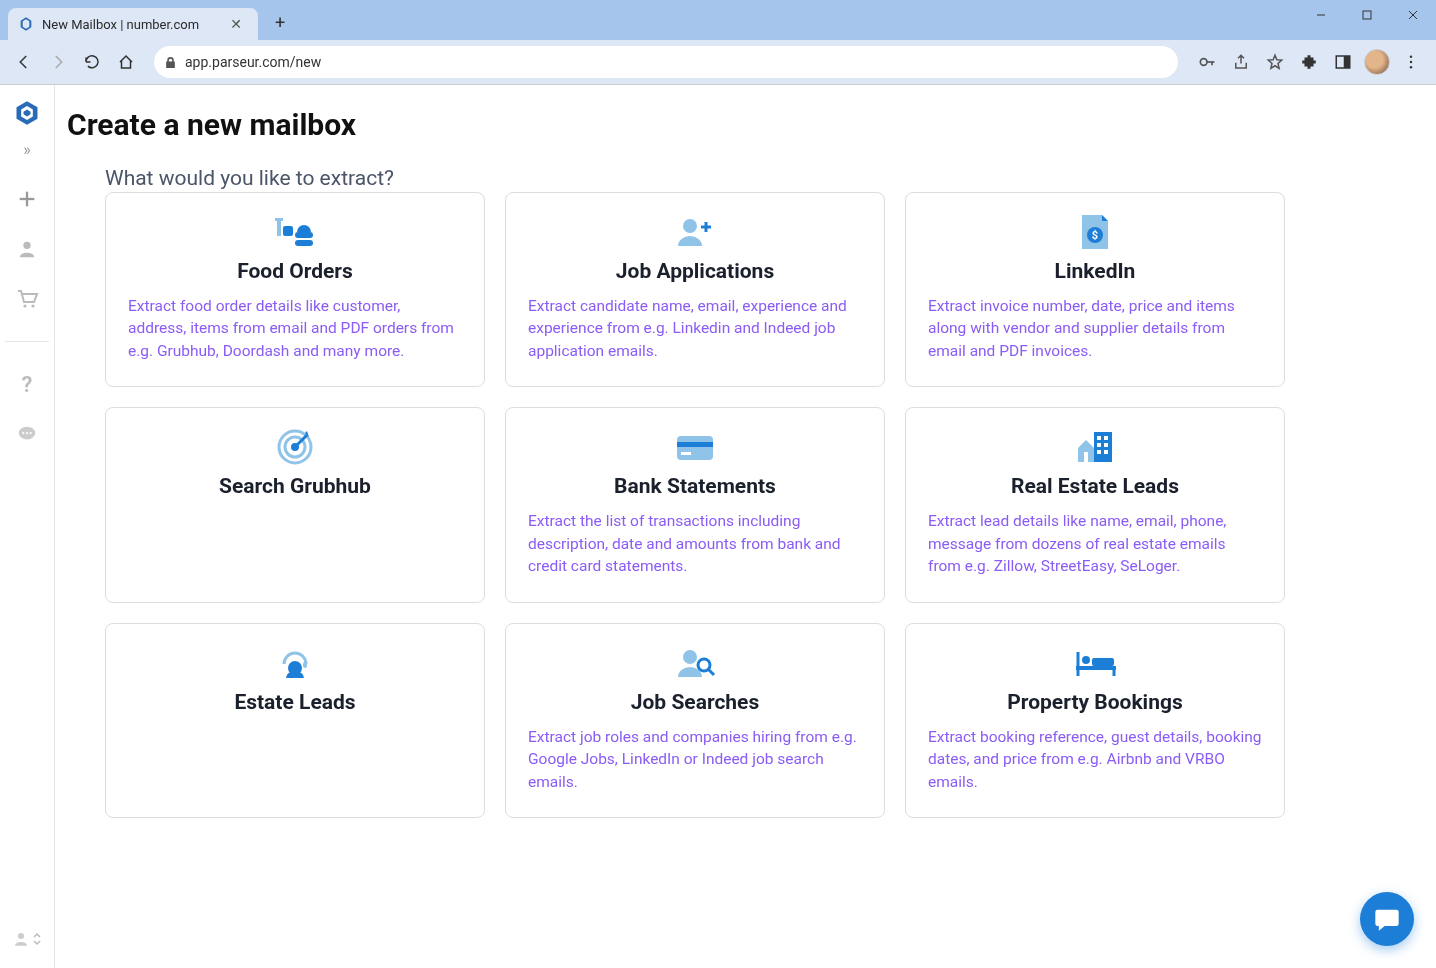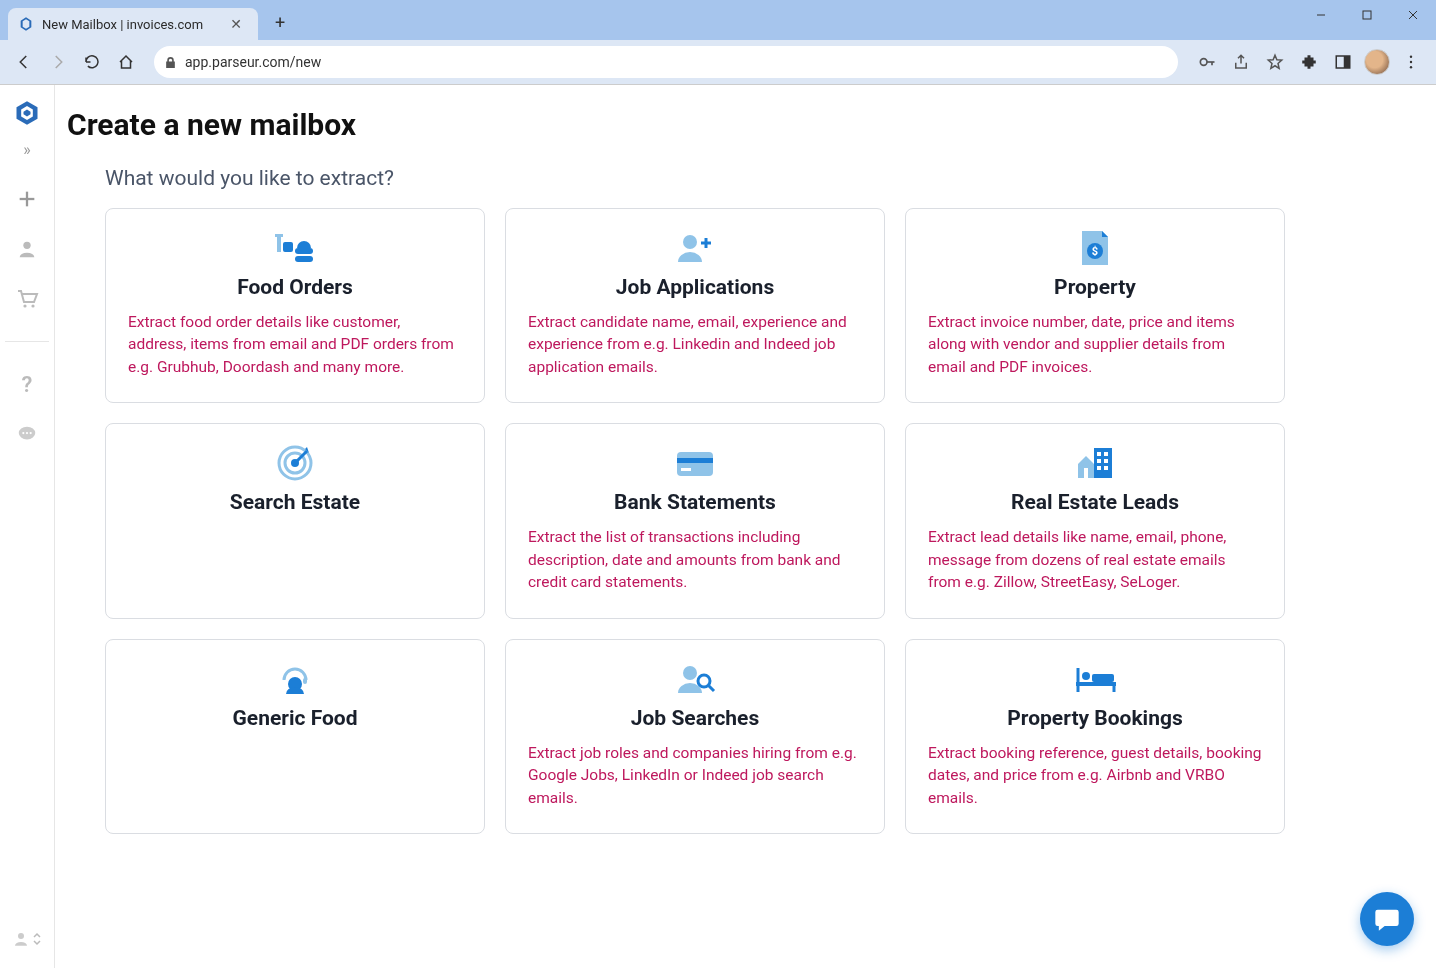--- a/index.html
+++ b/index.html
@@ -35,44 +35,44 @@
   .sidebar .spacer { flex: 1; }
   .sidebar .bottom { display: flex; align-items: center; gap: 2px; margin-bottom: 6px; color: #aaa; }
 
   .main { flex: 1; overflow-y: auto; padding: 22px 32px 40px 50px; position: relative; }
   .main::-webkit-scrollbar { width: 14px; }
   .main::-webkit-scrollbar-track { background: #f1f1f1; }
   .main::-webkit-scrollbar-thumb { background: #c5c5c5; border-radius: 2px; }
 
   .header-row { display: flex; align-items: center; gap: 14px; margin-bottom: 24px; margin-left: -38px; }
   .page-title { font-size: 30px; font-weight: 700; color: #111; }
-  .subtitle { font-size: 21px; color: #4a5568; margin: 10px 0 18px; }
+  .subtitle { font-size: 21px; color: #4a5568; margin: 10px 0 2px; }
 
   .grid { display: grid; grid-template-columns: repeat(3, 1fr); gap: 20px; max-width: 1180px; }
   .card { border: 1px solid #dadde2; border-radius: 8px; padding: 20px 22px 24px; cursor: pointer; display:flex; flex-direction:column; align-items:center; }
   .card-icon { height: 38px; display: flex; align-items: center; justify-content: center; margin-bottom: 8px; }
   .card-title { font-size: 21px; font-weight: 700; color: #1a202c; margin-bottom: 12px; text-align:center; }
-  .card-desc { font-size: 15.5px; color: #be185d; line-height: 1.45; align-self:stretch; }
+  .card-desc { font-size: 15.5px; color: #8b5cf6; line-height: 1.45; align-self:stretch; }
 
   .chat-bubble { position: absolute; right: 22px; bottom: 22px; width: 54px; height: 54px; border-radius: 50%; background: #1c7ed6; display: flex; align-items: center; justify-content: center; color: #fff; cursor: pointer; box-shadow: 0 4px 12px rgba(28,126,214,0.4); }
   svg { display: block; }
 </style>
 </head>
 <body>
 
 <div class="window">
 
   <div class="titlebar">
     <div class="tab">
       <span class="favicon">
         <svg width="16" height="16" viewBox="0 0 24 24">
             <path fill="#2a6bb8" d="M12 2 L20 7 L20 17 L12 22 L4 17 L4 7 Z M12 5 L7 8 L7 16 L12 19 L17 16 L17 8 Z"></path>
           </svg>
       </span>
-      <span class="title">New Mailbox | invoices.com</span>
+      <span class="title">New Mailbox | number.com</span>
       <span class="close">✕</span>
     </div>
     <div class="new-tab">+</div>
     <div class="win-controls">
       <span>
         <svg width="12" height="12" viewBox="0 0 12 12">
             <line x1="2" y1="6" x2="10" y2="6" stroke="#333" stroke-width="1"></line>
           </svg>
       </span>
       <span>
@@ -254,35 +254,35 @@
 
         <div class="card">
           <div class="card-icon">
             <svg width="34" height="38" viewBox="0 0 34 38">
               <path d="M4 2 H24 L30 8 V36 H4 Z" fill="#8fc3e8"></path>
               <path d="M24 2 V8 H30 Z" fill="#1c7ed6"></path>
               <circle cx="17" cy="22" r="8" fill="#1c7ed6"></circle>
               <text x="17" y="26" text-anchor="middle" fill="#fff" font-size="11" font-weight="bold">$</text>
             </svg>
           </div>
-          <div class="card-title">Property</div>
+          <div class="card-title">LinkedIn</div>
           <div class="card-desc">Extract invoice number, date, price and items along with vendor and supplier details from email and PDF invoices.</div>
         </div>
 
         <div class="card">
           <div class="card-icon">
             <svg width="40" height="40" viewBox="0 0 40 40">
               <circle cx="20" cy="20" r="16" fill="none" stroke="#8fc3e8" stroke-width="3"></circle>
               <circle cx="20" cy="20" r="10" fill="none" stroke="#8fc3e8" stroke-width="3"></circle>
               <circle cx="20" cy="20" r="4" fill="#1c7ed6"></circle>
               <line x1="20" y1="20" x2="32" y2="8" stroke="#1c7ed6" stroke-width="3"></line>
               <path d="M30 6 L34 10 L32 4 Z" fill="#1c7ed6"></path>
             </svg>
           </div>
-          <div class="card-title">Search Estate</div>
+          <div class="card-title">Search Grubhub</div>
         </div>
 
         <div class="card">
           <div class="card-icon">
             <svg width="44" height="34" viewBox="0 0 44 34">
               <rect x="4" y="6" width="36" height="24" rx="4" fill="#8fc3e8"></rect>
               <rect x="4" y="12" width="36" height="5" fill="#1c7ed6"></rect>
               <rect x="8" y="22" width="10" height="3" fill="#fff"></rect>
             </svg>
           </div>
@@ -310,21 +310,21 @@
 
         <div class="card">
           <div class="card-icon">
             <svg width="38" height="38" viewBox="0 0 38 38">
               <path d="M8 20 a11 11 0 0 1 22 0" fill="none" stroke="#8fc3e8" stroke-width="3"></path>
               <circle cx="19" cy="24" r="7" fill="#1c7ed6"></circle>
               <path d="M10 34 a9 7 0 0 1 18 0 Z" fill="#1c7ed6"></path>
               <rect x="27" y="18" width="4" height="6" rx="2" fill="#8fc3e8"></rect>
             </svg>
           </div>
-          <div class="card-title">Generic Food</div>
+          <div class="card-title">Estate Leads</div>
         </div>
 
         <div class="card">
           <div class="card-icon">
             <svg width="42" height="36" viewBox="0 0 42 36">
               <circle cx="16" cy="12" r="7" fill="#8fc3e8"></circle>
               <path d="M4 32 a12 10 0 0 1 24 0 Z" fill="#8fc3e8"></path>
               <circle cx="30" cy="20" r="6" fill="none" stroke="#1c7ed6" stroke-width="3"></circle>
               <line x1="34" y1="24" x2="40" y2="30" stroke="#1c7ed6" stroke-width="3"></line>
             </svg>

